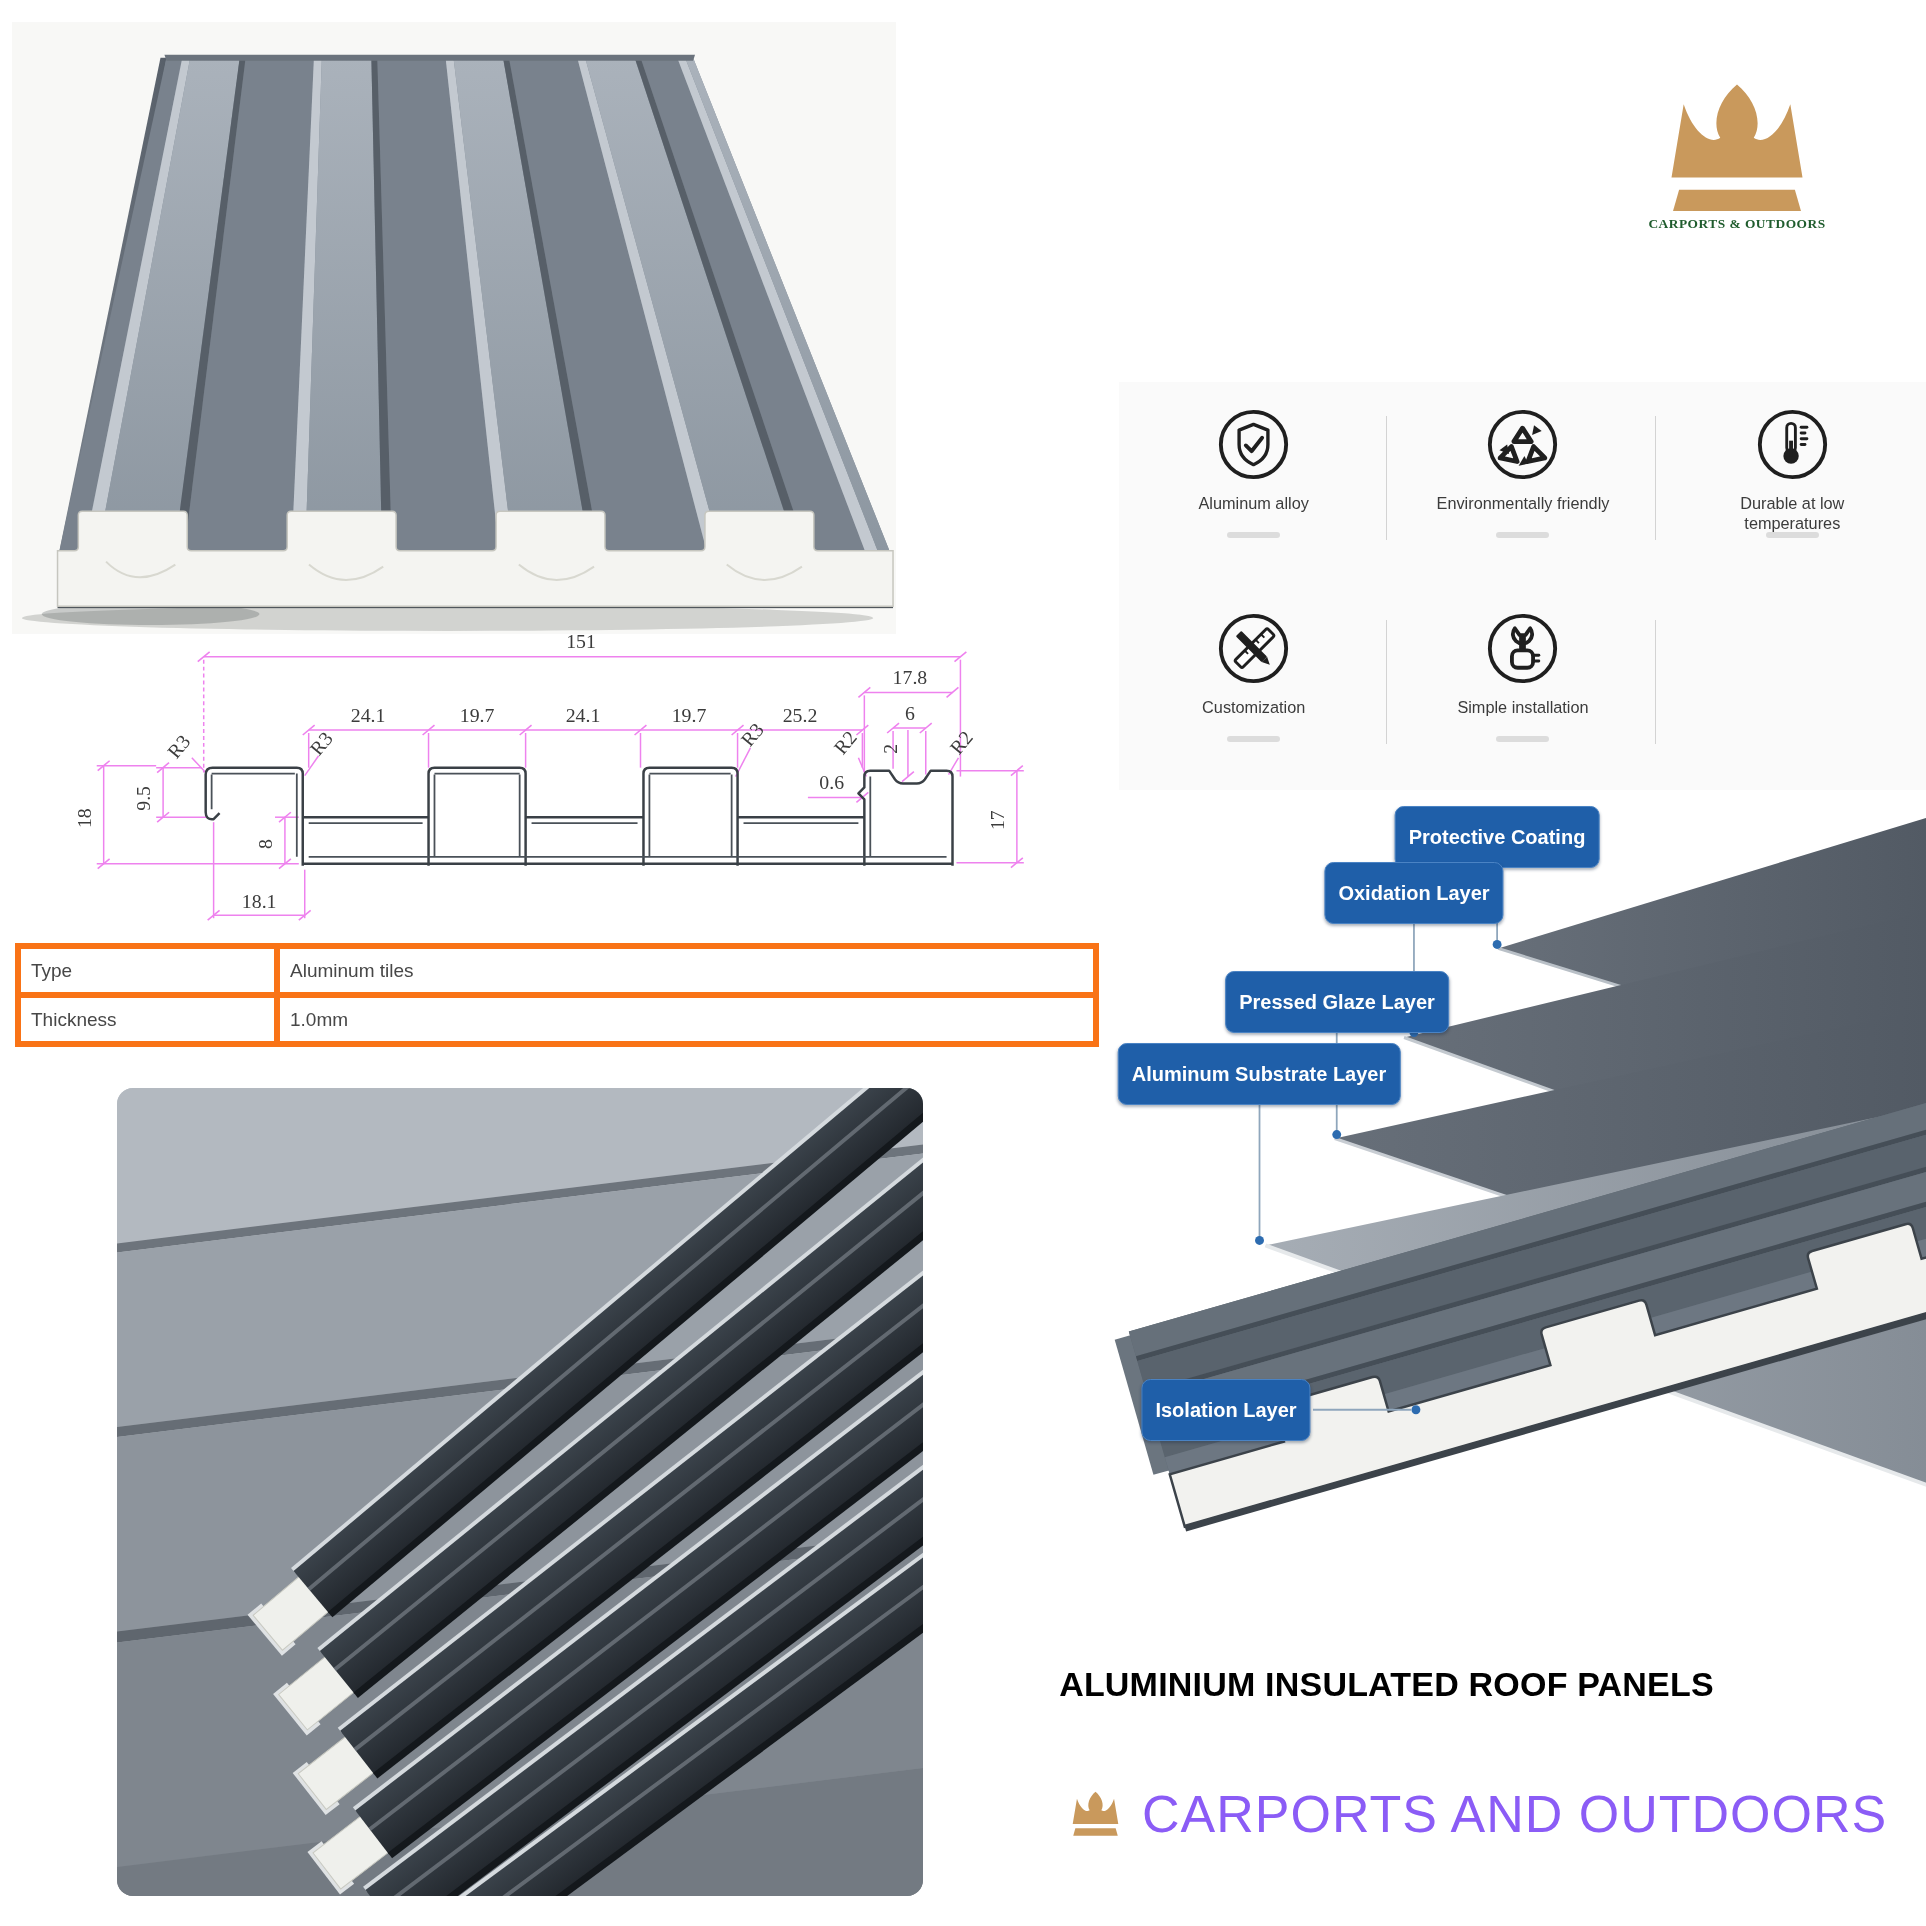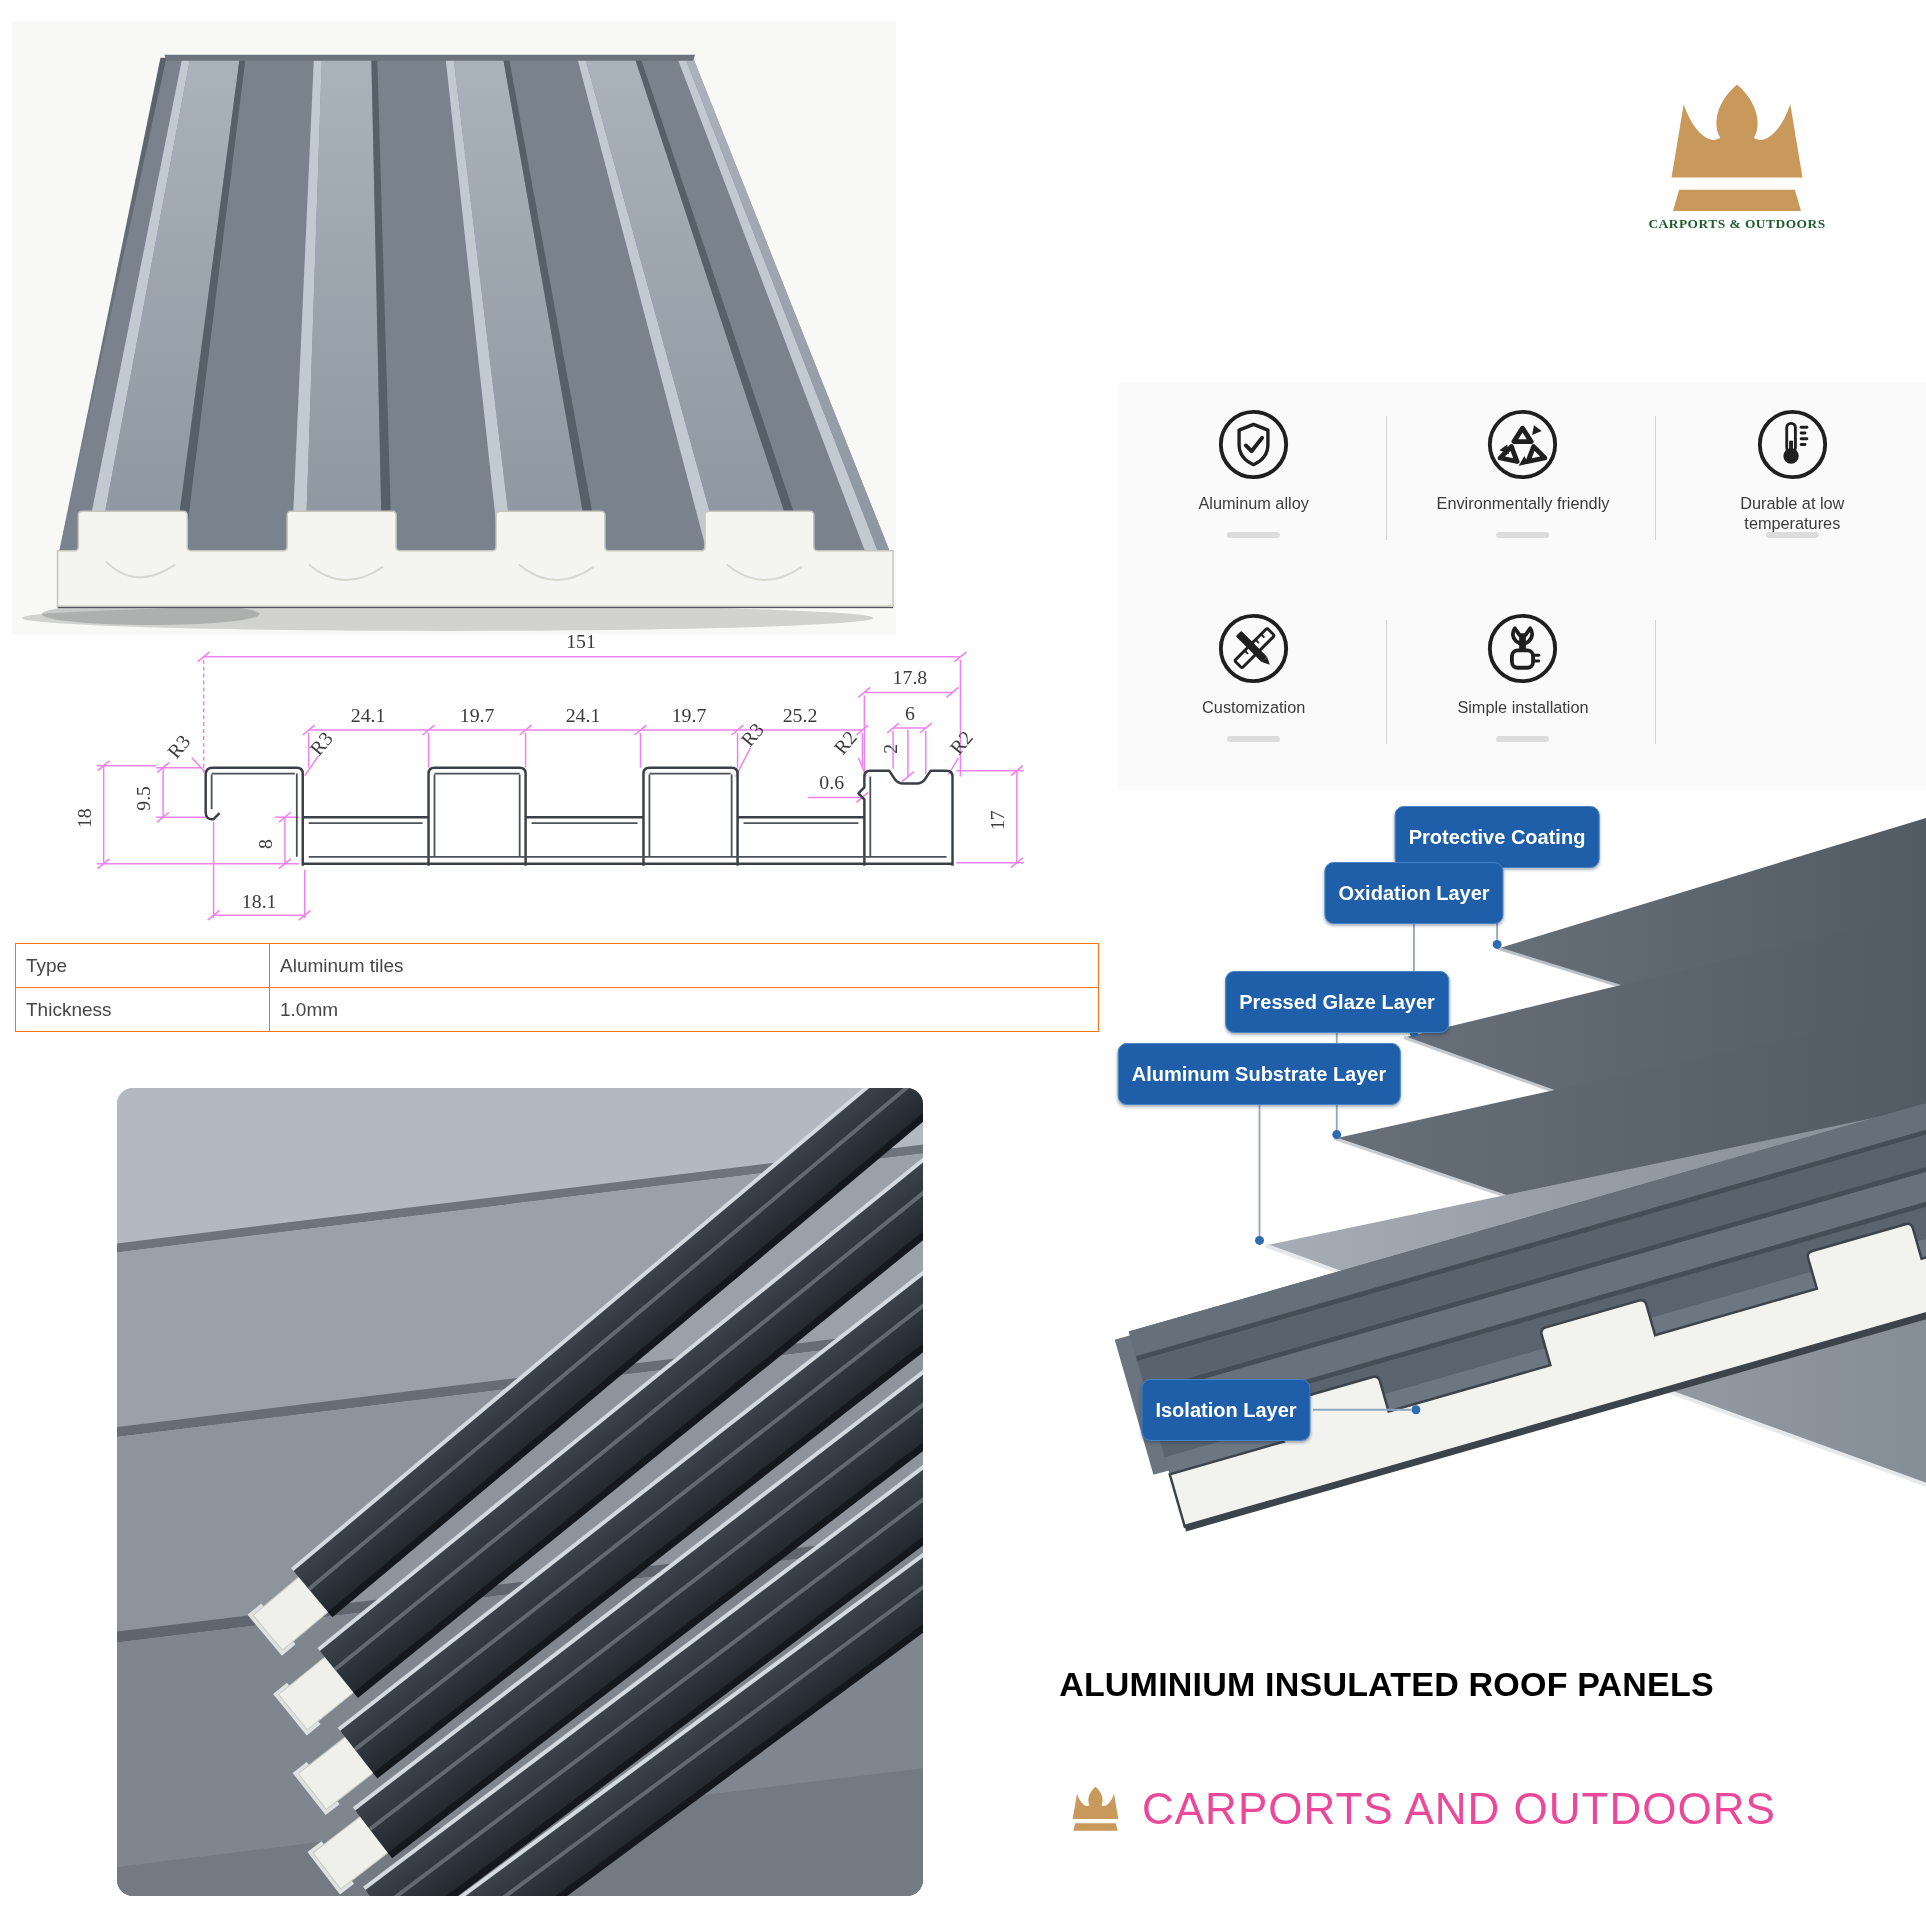--- a/index.html
+++ b/index.html
@@ -20,34 +20,34 @@
     display:grid;grid-template-columns:1fr 1fr 1fr;grid-template-rows:1fr 1fr;}
   .feature{position:relative;display:flex;flex-direction:column;align-items:center;}
   .feature .ficon{margin-top:26px;width:73px;height:73px;}
   .feature .flabel{margin-top:12px;font-size:16.3px;color:#3b3b3b;text-align:center;
     line-height:1.25;max-width:178px;}
   .feature .fline{position:absolute;top:150px;width:53px;height:6px;border-radius:3px;background:#dcdcdc;}
   .fdivider{position:absolute;width:1px;background:#d3d3d3;}
   
   .spec{left:15px;top:943px;width:1084px;border-collapse:collapse;
     font-size:19px;color:#474747;}
-  .spec td{border:1px solid #f97316;height:43px;padding:0 0 0 10px;background:#fff;}
+  .spec td{border:6px solid #f97316;height:43px;padding:0 0 0 10px;background:#fff;}
   .spec td.lbl{width:243px;}
   
   .layers{left:1089px;top:792px;width:838px;height:792px;}
   .badge{position:absolute;transform:translate(-50%,-50%);background:#1f5fa9;
     color:#fff;font-weight:bold;font-size:20px;line-height:1;padding:20px 13px;
     border-radius:9px;border:1px solid #4a83c4;white-space:nowrap;
     box-shadow:0 2px 3px rgba(20,40,70,.35);}
   
   .title{left:1030px;top:1665px;width:713px;text-align:center;font-weight:bold;
     font-size:34px;letter-spacing:0.2px;color:#000000;white-space:nowrap;}
   .brand{left:1069px;top:1784px;display:flex;align-items:center;}
   .brand .crown{width:53px;height:46px;margin-right:20px;}
-  .brand .brand-text{font-size:44px;color:#ec4899;letter-spacing:1px;white-space:nowrap;}
+  .brand .brand-text{font-size:52px;color:#8b5cf6;letter-spacing:1px;white-space:nowrap;}
   
   .photo-top{left:12px;top:22px;width:884px;height:612px;}
   .photo-bottom{left:117px;top:1088px;width:806px;height:808px;border-radius:16px;overflow:hidden;}
 </style>
 </head>
 <body>
 
 <svg class="abs photo-top" viewBox="0 0 893 618">
   <defs>
     <linearGradient id="ptop" x1="0" y1="0" x2="0" y2="1">

